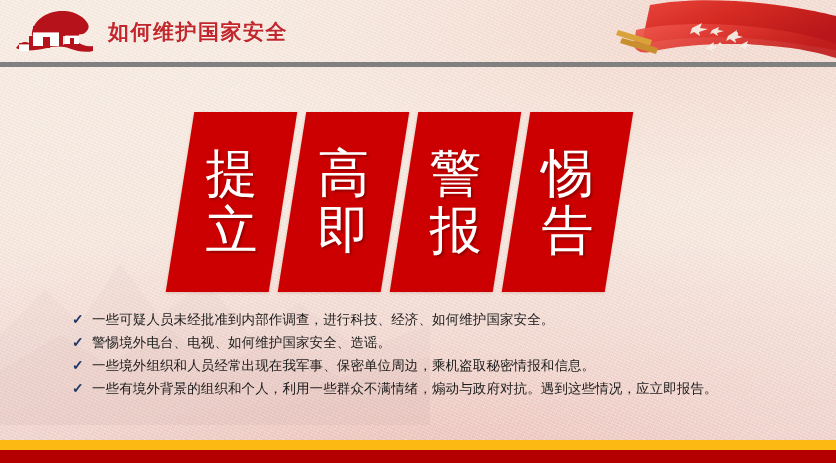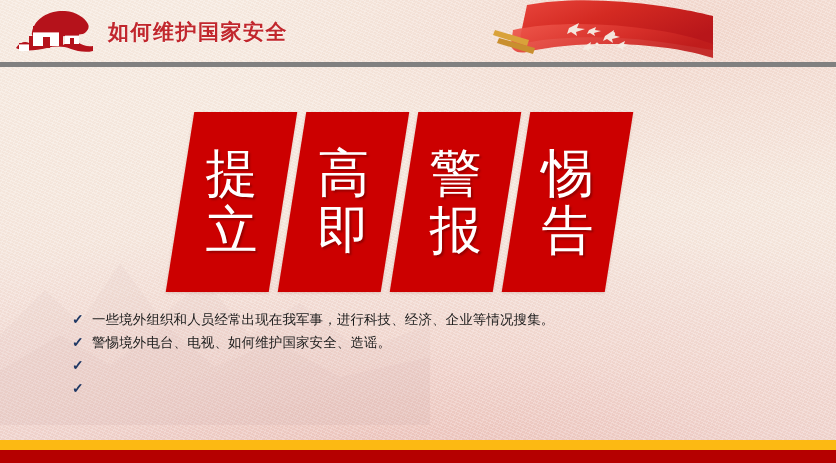--- a/index.html
+++ b/index.html
@@ -43,21 +43,21 @@
     width: 430px;
     height: 240px;
     pointer-events: none;
     opacity: 0.33;
   }
 
   
   .header {
     position: absolute;
     left: 0; top: 0;
-    width: 713px;
+    width: 836px;
     height: 62px;
     z-index: 5;
   }
   .header-logo {
     position: absolute;
     left: 13px;
     top: 8px;
     width: 84px;
     height: 46px;
   }
@@ -276,33 +276,35 @@
         <span class="blk-char">惕</span>
         <span class="blk-char">告</span>
       </div>
     </div>
   </div>
 
   <div class="bullets">
 
     <div class="bullet-row">
       <span class="bullet-check">✓</span>
-      <span class="bullet-text">一些境外组织和人员经常出现在我军事，进行科技、经济、企业等情况搜集。</span>
+      <span class="bullet-text">一些可疑人员未经批准到内部作调查，进行科技、经济、如何维护国家安全。</span>
     </div>
 
     <div class="bullet-row">
       <span class="bullet-check">✓</span>
       <span class="bullet-text">警惕境外电台、电视、如何维护国家安全、造谣。</span>
     </div>
 
     <div class="bullet-row">
       <span class="bullet-check">✓</span>
+      <span class="bullet-text">一些境外组织和人员经常出现在我军事、保密单位周边，乘机盗取秘密情报和信息。</span>
     </div>
 
     <div class="bullet-row">
       <span class="bullet-check">✓</span>
+      <span class="bullet-text">一些有境外背景的组织和个人，利用一些群众不满情绪，煽动与政府对抗。遇到这些情况，应立即报告。</span>
     </div>
   </div>
 
   <div class="footer-gold"></div>
   <div class="footer-red"></div>
 
 </div>
 
 </body></html>

